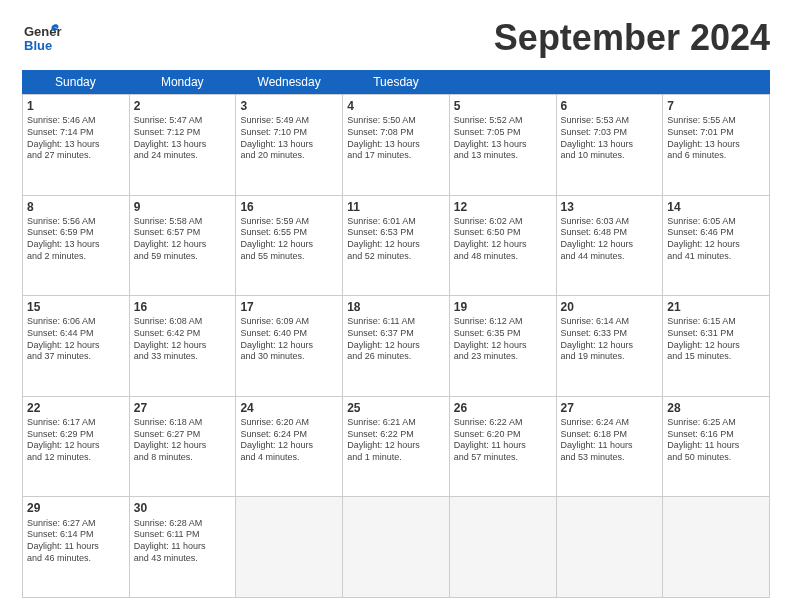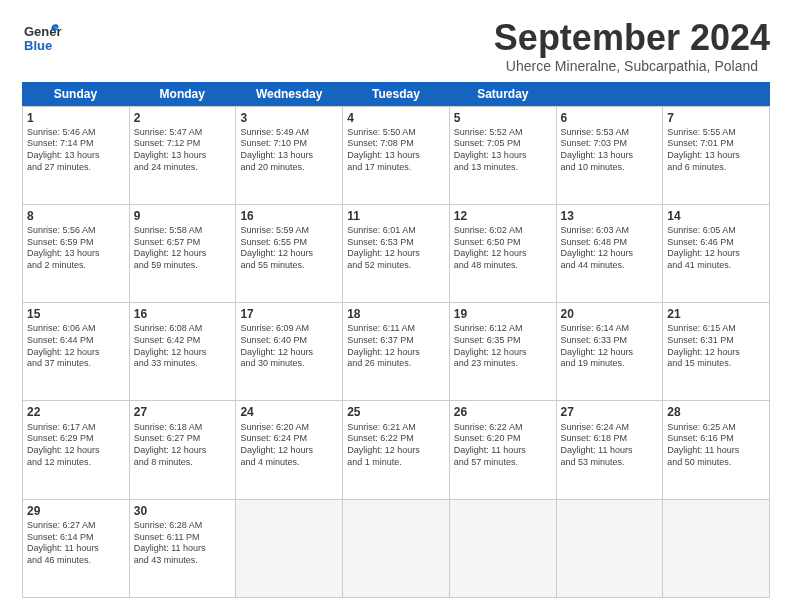--- a/index.html
+++ b/index.html
@@ -22,21 +22,21 @@
       align-items: flex-start;
       justify-content: space-between;
       margin-bottom: 8px;
     }
     .logo-wrapper {
       display: flex;
       align-items: center;
       gap: 4px;
     }
     .title-block {
-      text-align: center;
+      text-align: left;
     }
     .month-title {
       font-size: 36px;
       font-weight: bold;
       color: #333;
       line-height: 1.1;
     }
     .subtitle {
       font-size: 14px;
       color: #555;
@@ -47,21 +47,21 @@
       flex-direction: column;
     }
     .cal-header {
       display: grid;
       grid-template-columns: repeat(7, 1fr);
       background: #1565c0;
     }
     .cal-header-cell {
       color: #fff;
       font-size: 12px;
-      font-weight: bold;
+      font-weight: normal;
       text-align: center;
       padding: 5px 2px;
     }
     .cal-body {
       display: flex;
       flex-direction: column;
       flex: 1;
       border-left: 1px solid #ccc;
       border-top: 1px solid #ccc;
     }
@@ -107,31 +107,29 @@
           <text x="2" y="18" font-size="13" font-weight="bold" fill="#333" font-family="Arial">General</text>
           <text x="2" y="32" font-size="13" font-weight="bold" fill="#1565c0" font-family="Arial">Blue</text>
 
           <path d="M30 8 C33 5, 38 6, 36 11 C34 8, 30 10, 30 8Z" fill="#1565c0"></path>
           <path d="M30 8 C28 12, 32 15, 36 11" fill="#1565c0"></path>
         </svg>
       </div>
     </div>
     <div class="title-block">
       <div class="month-title">September 2024</div>
-      <div class="subtitle">Uherce Mineralne, Subcarpathia, Poland</div>
     </div>
   </div>
 
   <div class="calendar">
     <div class="cal-header">
     <div class="cal-header-cell">Sunday</div>
         <div class="cal-header-cell">Monday</div>
         <div class="cal-header-cell">Wednesday</div>
         <div class="cal-header-cell">Tuesday</div>
-        <div class="cal-header-cell">Saturday</div>
       </div>
     <div class="cal-body">
     <div class="cal-row">
           <div class="cal-cell">
             <span class="day-num">1</span>
             <div class="cell-text">Sunrise: 5:46 AM<br>Sunset: 7:14 PM<br>Daylight: 13 hours<br>and 27 minutes.</div>
           </div>
           <div class="cal-cell">
             <span class="day-num">2</span>
             <div class="cell-text">Sunrise: 5:47 AM<br>Sunset: 7:12 PM<br>Daylight: 13 hours<br>and 24 minutes.</div>

